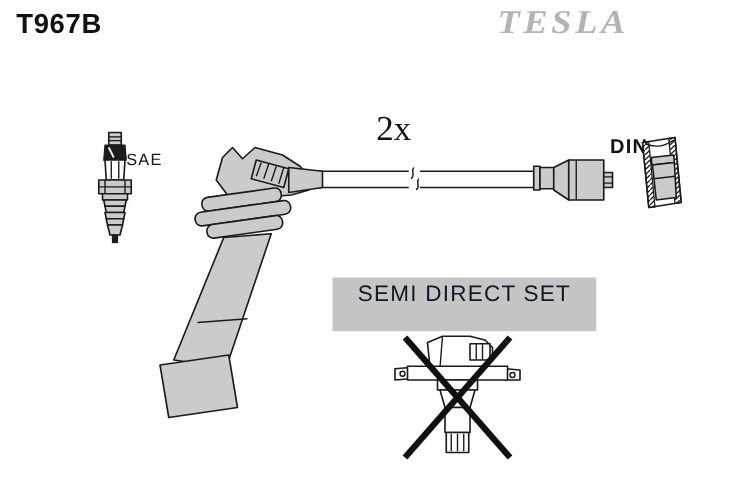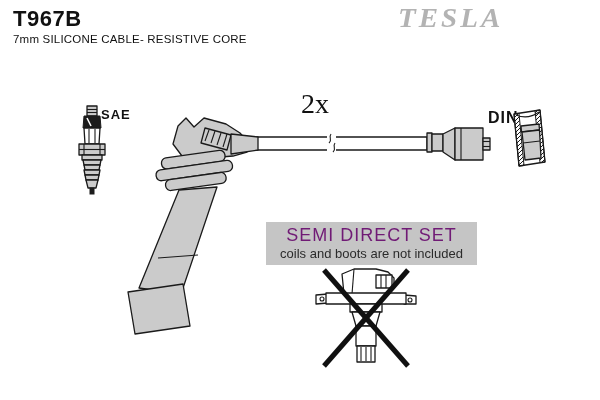--- a/index.html
+++ b/index.html
@@ -11,41 +11,40 @@
     --notice-box-bg:#c5c5c5;
   }
   *{margin:0;padding:0;box-sizing:border-box;}
   body{font-family:"Liberation Sans",sans-serif;background:#fff;}
   .stage{position:relative;width:600px;height:400px;background:var(--background);overflow:hidden;color:var(--text);}
   .abs{position:absolute;}
   .part-number{left:13px;top:6px;font-size:22px;font-weight:700;letter-spacing:.5px;}
   .subtitle{left:13px;top:33px;font-size:11.5px;letter-spacing:.2px;}
   .brand{left:398px;top:2px;font-family:"Liberation Serif",serif;font-style:italic;font-weight:700;
          font-size:29px;letter-spacing:3px;color:var(--logo-gray);transform:scaleY(.92);}
-  .sae-label{left:101px;top:107px;font-size:13px;font-weight:700;letter-spacing:1px;}
+  .sae-label{left:101px;top:120px;font-size:13px;font-weight:400;letter-spacing:1px;}
   .qty-label{left:301px;top:88px;font-size:28px;font-family:Liberation Serif, serif;}
   .din-label{left:488px;top:109px;font-size:16px;font-weight:700;letter-spacing:1px;}
   .notice{left:266px;top:222px;width:211px;height:43px;background:var(--notice-box-bg);
           text-align:center;padding-top:2px;}
-  .notice-title{font-size:18px;letter-spacing:1px;color:#701a75;line-height:22px;}
+  .notice-title{font-size:18px;letter-spacing:1px;color:#0f172a;line-height:22px;}
   .notice-sub{font-size:13px;color:#2b2b2b;white-space:nowrap;line-height:16px;}
   
   .part{fill:var(--part-fill);stroke:var(--outline);stroke-width:1.3;stroke-linejoin:round;}
   .wline{fill:#ffffff;stroke:var(--outline);stroke-width:1.3;stroke-linejoin:round;}
   .ln{stroke:var(--outline);stroke-width:1.1;fill:none;}
   .dark{fill:#1c1c1c;stroke:#1c1c1c;}
   .xline{stroke:#101010;stroke-width:5;fill:none;}
 </style>
 </head>
 <body>
 
 <div class="stage">
 
   <div class="abs part-number">T967B</div>
-  <div class="abs subtitle">7mm SILICONE CABLE- RESISTIVE CORE</div>
   <div class="abs brand">TESLA</div>
 
   <div class="abs sae-label">SAE</div>
   <div class="abs qty-label">2x</div>
   <div class="abs din-label">DIN</div>
 
   <svg class="abs" style="left:72px;top:104px;" width="40" height="92" viewBox="0 0 40 92">
     <rect x="15" y="2" width="10" height="10" class="part"></rect>
     <line x1="15" y1="5.5" x2="25" y2="5.5" class="ln"></line>
     <line x1="15" y1="8.5" x2="25" y2="8.5" class="ln"></line>
@@ -113,21 +112,20 @@
     <path d="M12,11 Q24,16 35,8" class="ln"></path>
     <polygon points="10,10 15,9.5 20,61.5 15,62" fill="url(#hatch)" stroke="#1a1a1a" stroke-width="1"></polygon>
     <polygon points="31,6.7 36,6 41,58 36,58.6" fill="url(#hatch)" stroke="#1a1a1a" stroke-width="1"></polygon>
     <polygon points="17,22 35,20 35.5,26 17.5,28" class="part"></polygon>
     <polygon points="18,28 35.5,26 37,54 21,56" class="part"></polygon>
     <line x1="19" y1="39" x2="36" y2="37" class="ln"></line>
   </svg>
 
   <div class="abs notice">
     <div class="notice-title">SEMI DIRECT SET</div>
-    <div class="notice-sub">coils and boots are not included</div>
   </div>
 
   <svg class="abs" style="left:314px;top:262px;" width="104" height="112" viewBox="0 0 104 112">
     <g>
       <path d="M28,12 L40,7 L62,7 L74,10 L80,16 L80,26 L70,32 L30,32 Z" class="wline"></path>
       <line x1="40" y1="7" x2="38" y2="32" class="ln"></line>
       <rect x="62" y="13" width="16" height="13" class="wline"></rect>
       <line x1="67" y1="13" x2="67" y2="26" class="ln"></line>
       <line x1="72" y1="13" x2="72" y2="26" class="ln"></line>
       <polygon points="2,33 14,32 14,41 2,42" class="wline"></polygon>

